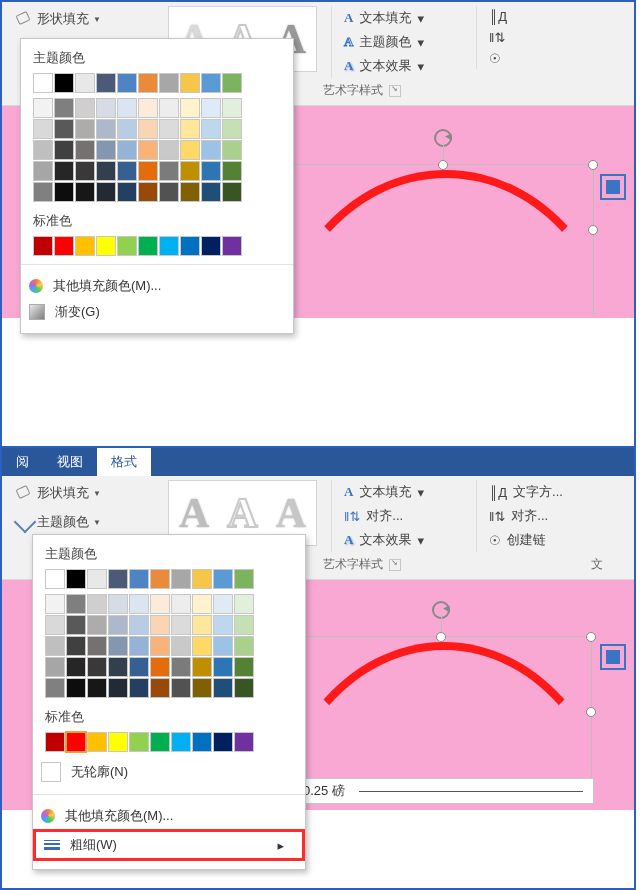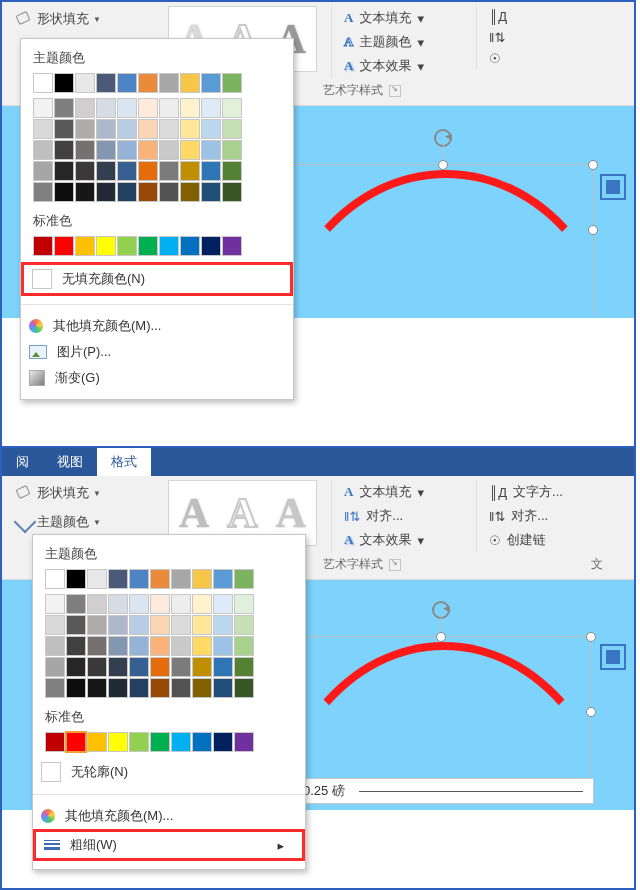--- a/index.html
+++ b/index.html
@@ -11,21 +11,21 @@
   .leftcol{display:flex;flex-direction:column;gap:3px;width:140px;}
   .gallery{display:flex;border:1px solid #d4d4d4;background:#fff;padding:8px 10px;gap:18px;align-items:center;margin-left:18px;}
   .gallery .A{font-family:Georgia,serif;font-size:42px;font-weight:bold;color:#d9d9d9;text-shadow:0 0 2px #aaa;}
   .gallery .A.outline{color:#fff;-webkit-text-stroke:2px #c9c9c9;}
   .gallery .A.solid{color:#999;}
   .sidegroup{border-left:1px solid #dcdcdc;padding:0 10px;margin-left:14px;min-width:110px;}
   .sidegroup .row{display:flex;align-items:center;gap:6px;color:#444;padding:3px 2px;white-space:nowrap;}
   .group-label{display:flex;align-items:center;justify-content:center;gap:6px;color:#666;font-size:12px;padding:4px 0 6px 0;}
   .group-label .expand{border:1px solid #c7c7c7;width:10px;height:10px;display:inline-block;position:relative;}
   .group-label .expand::after{content:"↘";font-size:8px;position:absolute;left:1px;top:-2px;color:#777;}
-  .canvas{position:relative;height:212px;background:#7dd3fc;}
+  .canvas{position:relative;height:212px;background:#f9a8d4;}
   .canvas.tall{height:230px;}
   .sel-box{position:absolute;border:1px solid #bdbdbd;}
   .handle{width:8px;height:8px;background:#fff;border:1px solid #888;border-radius:50%;position:absolute;}
   .rot{width:14px;height:14px;border:2px solid #888;border-radius:50%;position:absolute;left:50%;top:-36px;transform:translateX(-50%);}
   .rot::after{content:"";position:absolute;width:0;height:0;border-left:4px solid transparent;border-right:4px solid transparent;border-bottom:6px solid #888;right:-4px;top:2px;transform:rotate(30deg);}
   .rot-line{position:absolute;width:1px;height:20px;background:#bdbdbd;left:50%;top:-22px;}
   .arc{position:absolute;border:8px solid #ff1a1a;border-bottom:none;border-left-color:transparent;border-right-color:transparent;border-radius:50% 50% 0 0 / 100% 100% 0 0;}
   .popup{position:absolute;background:#fff;border:1px solid #c7c7c7;box-shadow:2px 3px 6px rgba(0,0,0,.25);padding:8px 12px 8px 12px;z-index:5;}
   .popup h4{margin:2px 0 6px 0;font-size:13px;font-weight:normal;color:#444;}
   .swatch-row{display:flex;gap:1px;margin-bottom:1px;}
@@ -209,32 +209,24 @@
             <span class="sw" style="background: rgb(255, 192, 0);"></span>
             <span class="sw" style="background: rgb(255, 255, 0);"></span>
             <span class="sw" style="background: rgb(146, 208, 80);"></span>
             <span class="sw" style="background: rgb(0, 176, 80);"></span>
             <span class="sw" style="background: rgb(0, 176, 240);"></span>
             <span class="sw" style="background: rgb(0, 112, 192);"></span>
             <span class="sw" style="background: rgb(0, 32, 96);"></span>
             <span class="sw" style="background: rgb(112, 48, 160);"></span>
           </div>
         </div>
-      <div class="menu-item highlight-red" style="margin-top:6px">
-        <span class="sw" style="background:#fff"></span>
-        <span>无填充颜色(N)</span>
-      </div>
       <div class="sep"></div>
       <div class="menu-item">
         <span class="palette-ico"></span>
         <span>其他填充颜色(M)...</span>
-      </div>
-      <div class="menu-item">
-        <span class="pic-ico"></span>
-        <span>图片(P)...</span>
       </div>
       <div class="menu-item">
         <span class="grad-ico"></span>
         <span>渐变(G)</span>
       </div>
     </div>
   </div>
 
   <div style="border-top:2px solid #2d5fbf;position:relative;height:440px;" class="cut">
     <div class="tabs">

